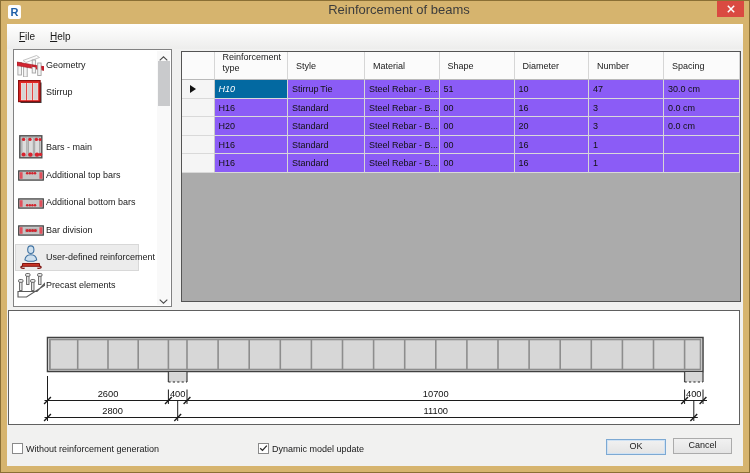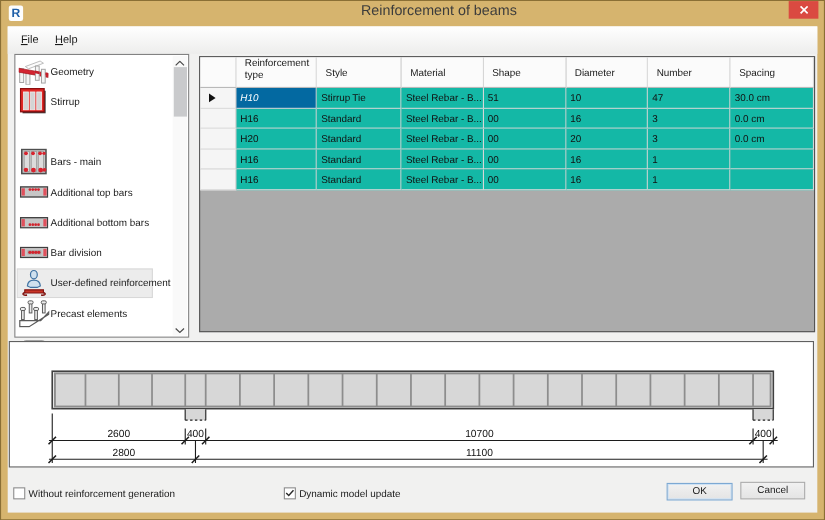--- a/index.html
+++ b/index.html
@@ -19,21 +19,21 @@
 .lic { position:absolute; left:1px; top:50%; transform:translateY(-50%); width:29px; text-align:center; }
 .lic svg { vertical-align:middle; }
 .lt { position:absolute; left:31px; top:50%; transform:translateY(-50%); font-size:9px; color:#1a1a1a; white-space:nowrap; }
 #sbar { position:absolute; right:1px; top:1px; width:13px; height:254px; background:#f9f9f9; }
 #sbar .ar { position:absolute; left:0; width:13px; height:7px; text-align:center; line-height:5px; }
 #sbar .thumb { position:absolute; left:0.5px; top:10px; width:12px; height:45px; background:#c9cacc; }
 #gridwrap { position:absolute; left:174px; top:27px; width:560px; height:251px; background:#ababab; border:1px solid #545454; }
 .gh { position:absolute; background:#fbfbfb; border-right:1px solid #d6d6d6; border-bottom:1px solid #b9b9b9; font-size:9px; color:#1a1a1a; }
 .gh span { position:absolute; left:8px; top:9px; line-height:10.5px; } .gh span.two { top:0; }
 .gs { position:absolute; background:#f5f5f5; border-right:1px solid #c9c9c9; border-bottom:1px solid #d9d9d9; }
-.gc { position:absolute; background:#14b8a6; border-right:1px solid #d6d6d6; border-bottom:1px solid #d9d9d9; font-size:9px; color:#111; padding:4px 0 0 4px; white-space:nowrap; overflow:hidden; }
+.gc { position:absolute; background:#8b5cf6; border-right:1px solid #d6d6d6; border-bottom:1px solid #d9d9d9; font-size:9px; color:#111; padding:4px 0 0 4px; white-space:nowrap; overflow:hidden; }
 .gsel { background:#0369a1; color:#fff;font-style:italic; }
 .tri { position:absolute; left:8px; top:5px; width:0; height:0; border-left:6px solid #111; border-top:4px solid transparent; border-bottom:4px solid transparent; }
 #beampanel { position:absolute; left:1px; top:286px; width:732px; height:115px; background:#fff; border:1px solid #606060; }
 #bstrip { position:absolute; left:0; top:402px; width:736px; height:40px; }
 .cb { position:absolute; width:11px; height:11px; background:#fff; border:1px solid #8a8a8a; }
 .cbl { position:absolute; font-size:9px; color:#1a1a1a; white-space:nowrap; }
 .btn { position:absolute; width:60px; height:15px; background:linear-gradient(#f1f1f1,#e4e4e4); border:1px solid #ababab; font-size:9px; color:#1a1a1a; text-align:center; line-height:13px; }
 #okbtn { border:1px solid #7da9d3; box-shadow:inset 0 0 0 1px #cfe2f4; }
 </style></head><body>
 <div id="win">

